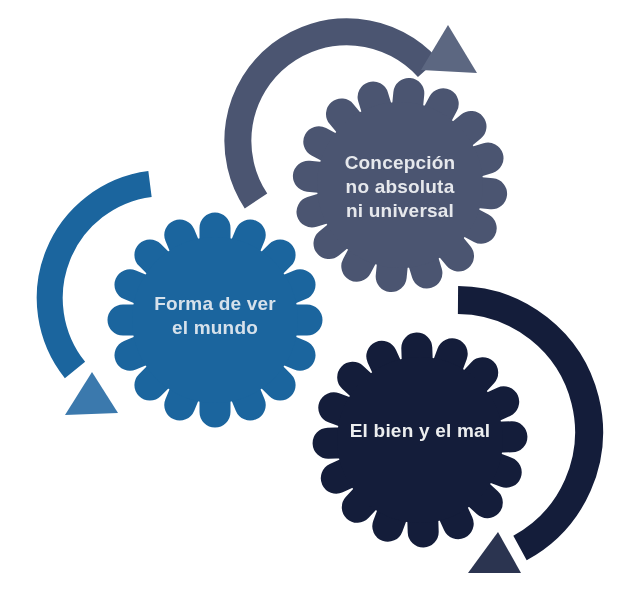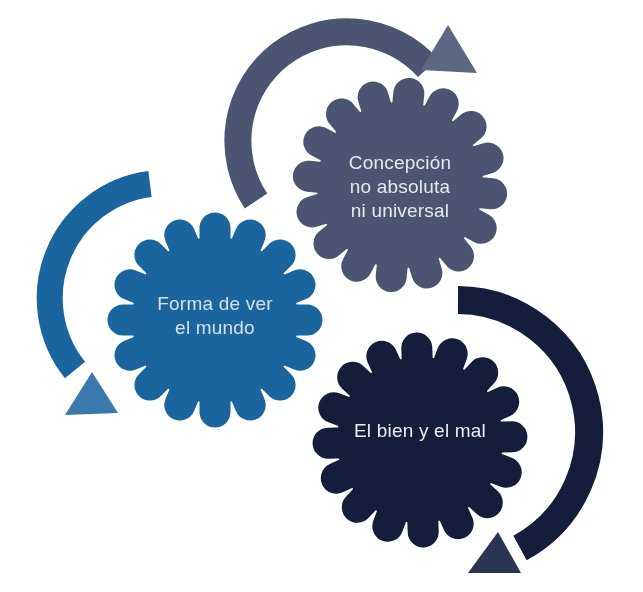--- a/index.html
+++ b/index.html
@@ -19,21 +19,21 @@
     position: absolute;
     left: 0;
     top: 0;
   }
   .gear-label {
     position: absolute;
     transform: translate(-50%, -50%);
     width: 220px;
     text-align: center;
     font-size: 19px;
-    font-weight: 400;
+    font-weight: 700;
     line-height: 24px;
     letter-spacing: 0.2px;
     white-space: pre-line;
     pointer-events: none;
   }
   .lbl-concepcion { left: 400px; top: 187px; }
   .lbl-forma      { left: 215px; top: 316px; }
   .lbl-bien       { left: 420px; top: 431px; }
 </style>
 </head>

